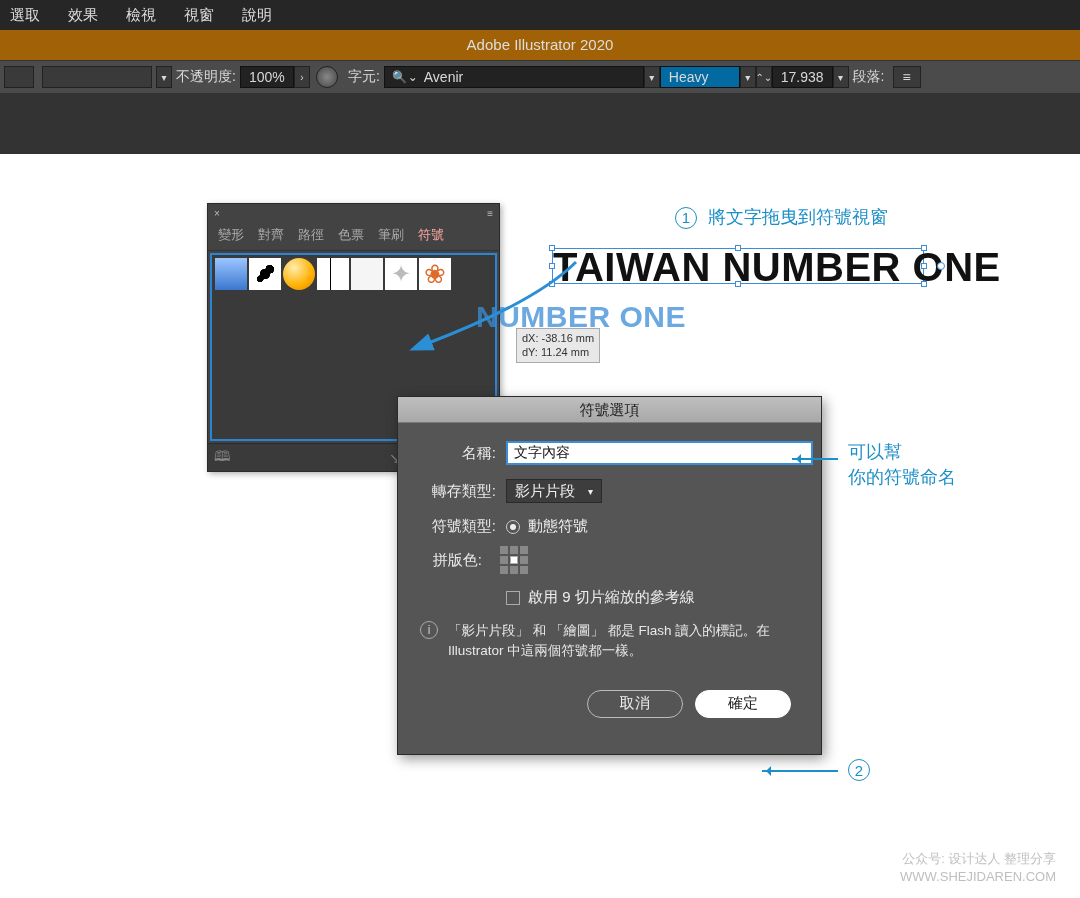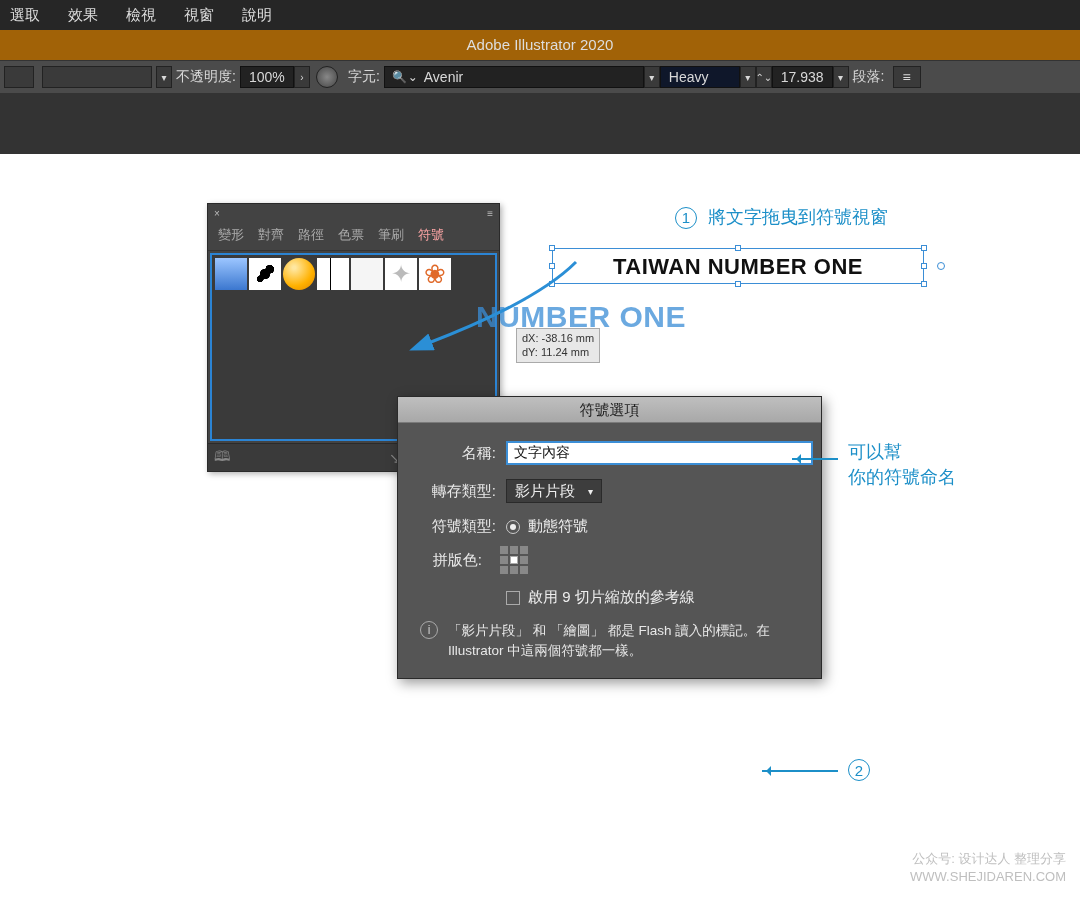--- a/index.html
+++ b/index.html
@@ -15,21 +15,21 @@
   
   .optbar { background: #4b4b4b; height: 34px; display: flex; align-items: center; color: #d8d8d8; font-size: 14px; border-top: 1px solid #333; border-bottom: 1px solid #333; }
   .optbar .sq { width: 30px; height: 22px; background: #3a3a3a; border: 1px solid #222; margin: 0 4px; }
   .optbar .swatch { width: 110px; height: 22px; background: #3a3a3a; border: 1px solid #222; margin: 0 4px; }
   .optbar .chev { width: 16px; height: 22px; background: #3a3a3a; border: 1px solid #222; display: flex; align-items: center; justify-content: center; font-size: 10px; }
   .optbar .lbl { margin: 0 4px; }
   .optbar .valbox { background: #222; border: 1px solid #111; height: 22px; padding: 0 8px; display: flex; align-items: center; min-width: 54px; }
   .optbar .circle { width: 22px; height: 22px; border-radius: 50%; background: radial-gradient(circle, #888 0%, #444 100%); border: 1px solid #222; margin: 0 6px; }
   .optbar .fontbox { background: #222; border: 1px solid #111; height: 22px; padding: 0 8px; display: flex; align-items: center; width: 260px; }
   .optbar .search-icon { margin-right: 6px; font-size: 12px; }
-  .optbar .weight { background: #0f172a; border: 1px solid #111; height: 22px; padding: 0 8px; display: flex; align-items: center; width: 80px; }
+  .optbar .weight { background: #0369a1; border: 1px solid #111; height: 22px; padding: 0 8px; display: flex; align-items: center; width: 80px; }
   .optbar .sizebox { background: #222; border: 1px solid #111; height: 22px; padding: 0 8px; display: flex; align-items: center; }
   .optbar .parbtn { width: 28px; height: 22px; background: #3a3a3a; border: 1px solid #222; display: flex; align-items: center; justify-content: center; margin-left: 4px; }
 
   
   .darkfill { background: #333; height: 60px; }
 
   
 
   
   .panel { position: absolute; left: 207px; top: 203px; width: 293px; background: #434343; border: 1px solid #2a2a2a; box-shadow: 2px 2px 6px rgba(0,0,0,.3); }
@@ -48,21 +48,21 @@
   .thumb.star { background: #fff; position: relative; }
   .thumb.star::after { content:"✦"; color:#bbb; font-size:24px; position:absolute; inset:0; display:flex; align-items:center; justify-content:center; }
   .thumb.flower { background:#fff; position:relative; }
   .thumb.flower::after { content:"❀"; color:#e06a2a; font-size:26px; position:absolute; inset:0; display:flex; align-items:center; justify-content:center; }
   .panel .pfooter { height: 28px; display: flex; align-items: center; padding: 0 6px; gap: 10px; background: #3a3a3a; border-top: 1px solid #2a2a2a; color: #888; }
   .panel .spacer { flex: 1; }
   .panel .pfooter span { font-size: 14px; cursor: pointer; }
 
   
   .textsel { position: absolute; left: 552px; top: 248px; width: 372px; height: 36px; border: 1px solid #3b8ed6; }
-  .textsel .txt { font-size: 22px; font-weight: 700; color: #111; white-space: nowrap; letter-spacing: .5px; font-family: "Avenir Next","Avenir",Arial,sans-serif; line-height: 36px; text-align: center; }
+  .textsel .txt { font-size: 40px; font-weight: 700; color: #111; white-space: nowrap; letter-spacing: .5px; font-family: "Avenir Next","Avenir",Arial,sans-serif; line-height: 36px; text-align: center; }
   .handle { position: absolute; width: 6px; height: 6px; background: #fff; border: 1px solid #3b8ed6; }
   .h-tl{top:-4px;left:-4px}.h-tm{top:-4px;left:50%;margin-left:-3px}.h-tr{top:-4px;right:-4px}
   .h-ml{top:50%;left:-4px;margin-top:-3px}.h-mr{top:50%;right:-4px;margin-top:-3px}
   .h-bl{bottom:-4px;left:-4px}.h-bm{bottom:-4px;left:50%;margin-left:-3px}.h-br{bottom:-4px;right:-4px}
   .anchor { position:absolute; right:-22px; top:50%; width:8px; height:8px; border:1px solid #3b8ed6; border-radius:50%; margin-top:-4px; background:#fff;}
 
   
   .ghost { position: absolute; left: 476px; top: 300px; font-size: 30px; font-weight: 700; color: #3a8dd6; opacity: .75; letter-spacing: .5px; font-family: "Avenir Next","Avenir",Arial,sans-serif; }
 
   
@@ -94,21 +94,21 @@
   .btn { min-width:96px; height:28px; border-radius:14px; display:flex; align-items:center; justify-content:center; font-size:15px; cursor:pointer; }
   .btn.ghost { position:static; font-weight:400; opacity:1; background:transparent; border:1px solid #bbb; color:#eee; }
   .btn.primary { background:#fff; color:#222; border:1px solid #fff; }
 
   
   .annot { position:absolute; color:#1c8fc8; font-size:18px; font-weight:500; }
   .annot .num { display:inline-flex; width:22px; height:22px; border:1.5px solid #1c8fc8; border-radius:50%; align-items:center; justify-content:center; font-size:15px; margin-right:6px; }
   .annot-line { position:absolute; background:#1c8fc8; height:2px; }
   .annot-line::before { content:""; position:absolute; left:-1px; top:-4px; border:5px solid transparent; border-right-color:#1c8fc8; }
 
-  .credit { position:absolute; right:14px; bottom:12px; text-align:right; font-size:13px; color:#bfbfbf; line-height:1.4; }
+  .credit { position:absolute; right:24px; bottom:12px; text-align:right; font-size:13px; color:#bfbfbf; line-height:1.4; }
 </style>
 </head>
 <body>
 
 <div class="menubar">
   <span>選取</span>
   <span>效果</span>
   <span>檢視</span>
   <span>視窗</span>
   <span>說明</span>
@@ -238,20 +238,24 @@
       </div>
     </div>
     <div class="drow" style="margin-left:86px;">
       <span class="chk"></span>
       <span>啟用 9 切片縮放的參考線</span>
     </div>
     <div class="dinfo">
       <div class="ii">i</div>
       <div class="itext">「影片片段」 和 「繪圖」 都是 Flash 讀入的標記。在 Illustrator 中這兩個符號都一樣。</div>
     </div>
+    <div class="dbtns">
+      <div class="btn ghost">取消</div>
+      <div class="btn primary">確定</div>
+    </div>
   </div>
 </div>
 
 <div class="annot" style="left:675px; top:205px;">
   <span class="num">1</span>
   <span>將文字拖曳到符號視窗</span>
 </div>
 
 <div class="annot" style="left:848px; top:440px; line-height:1.4;">
   <div>可以幫</div>

